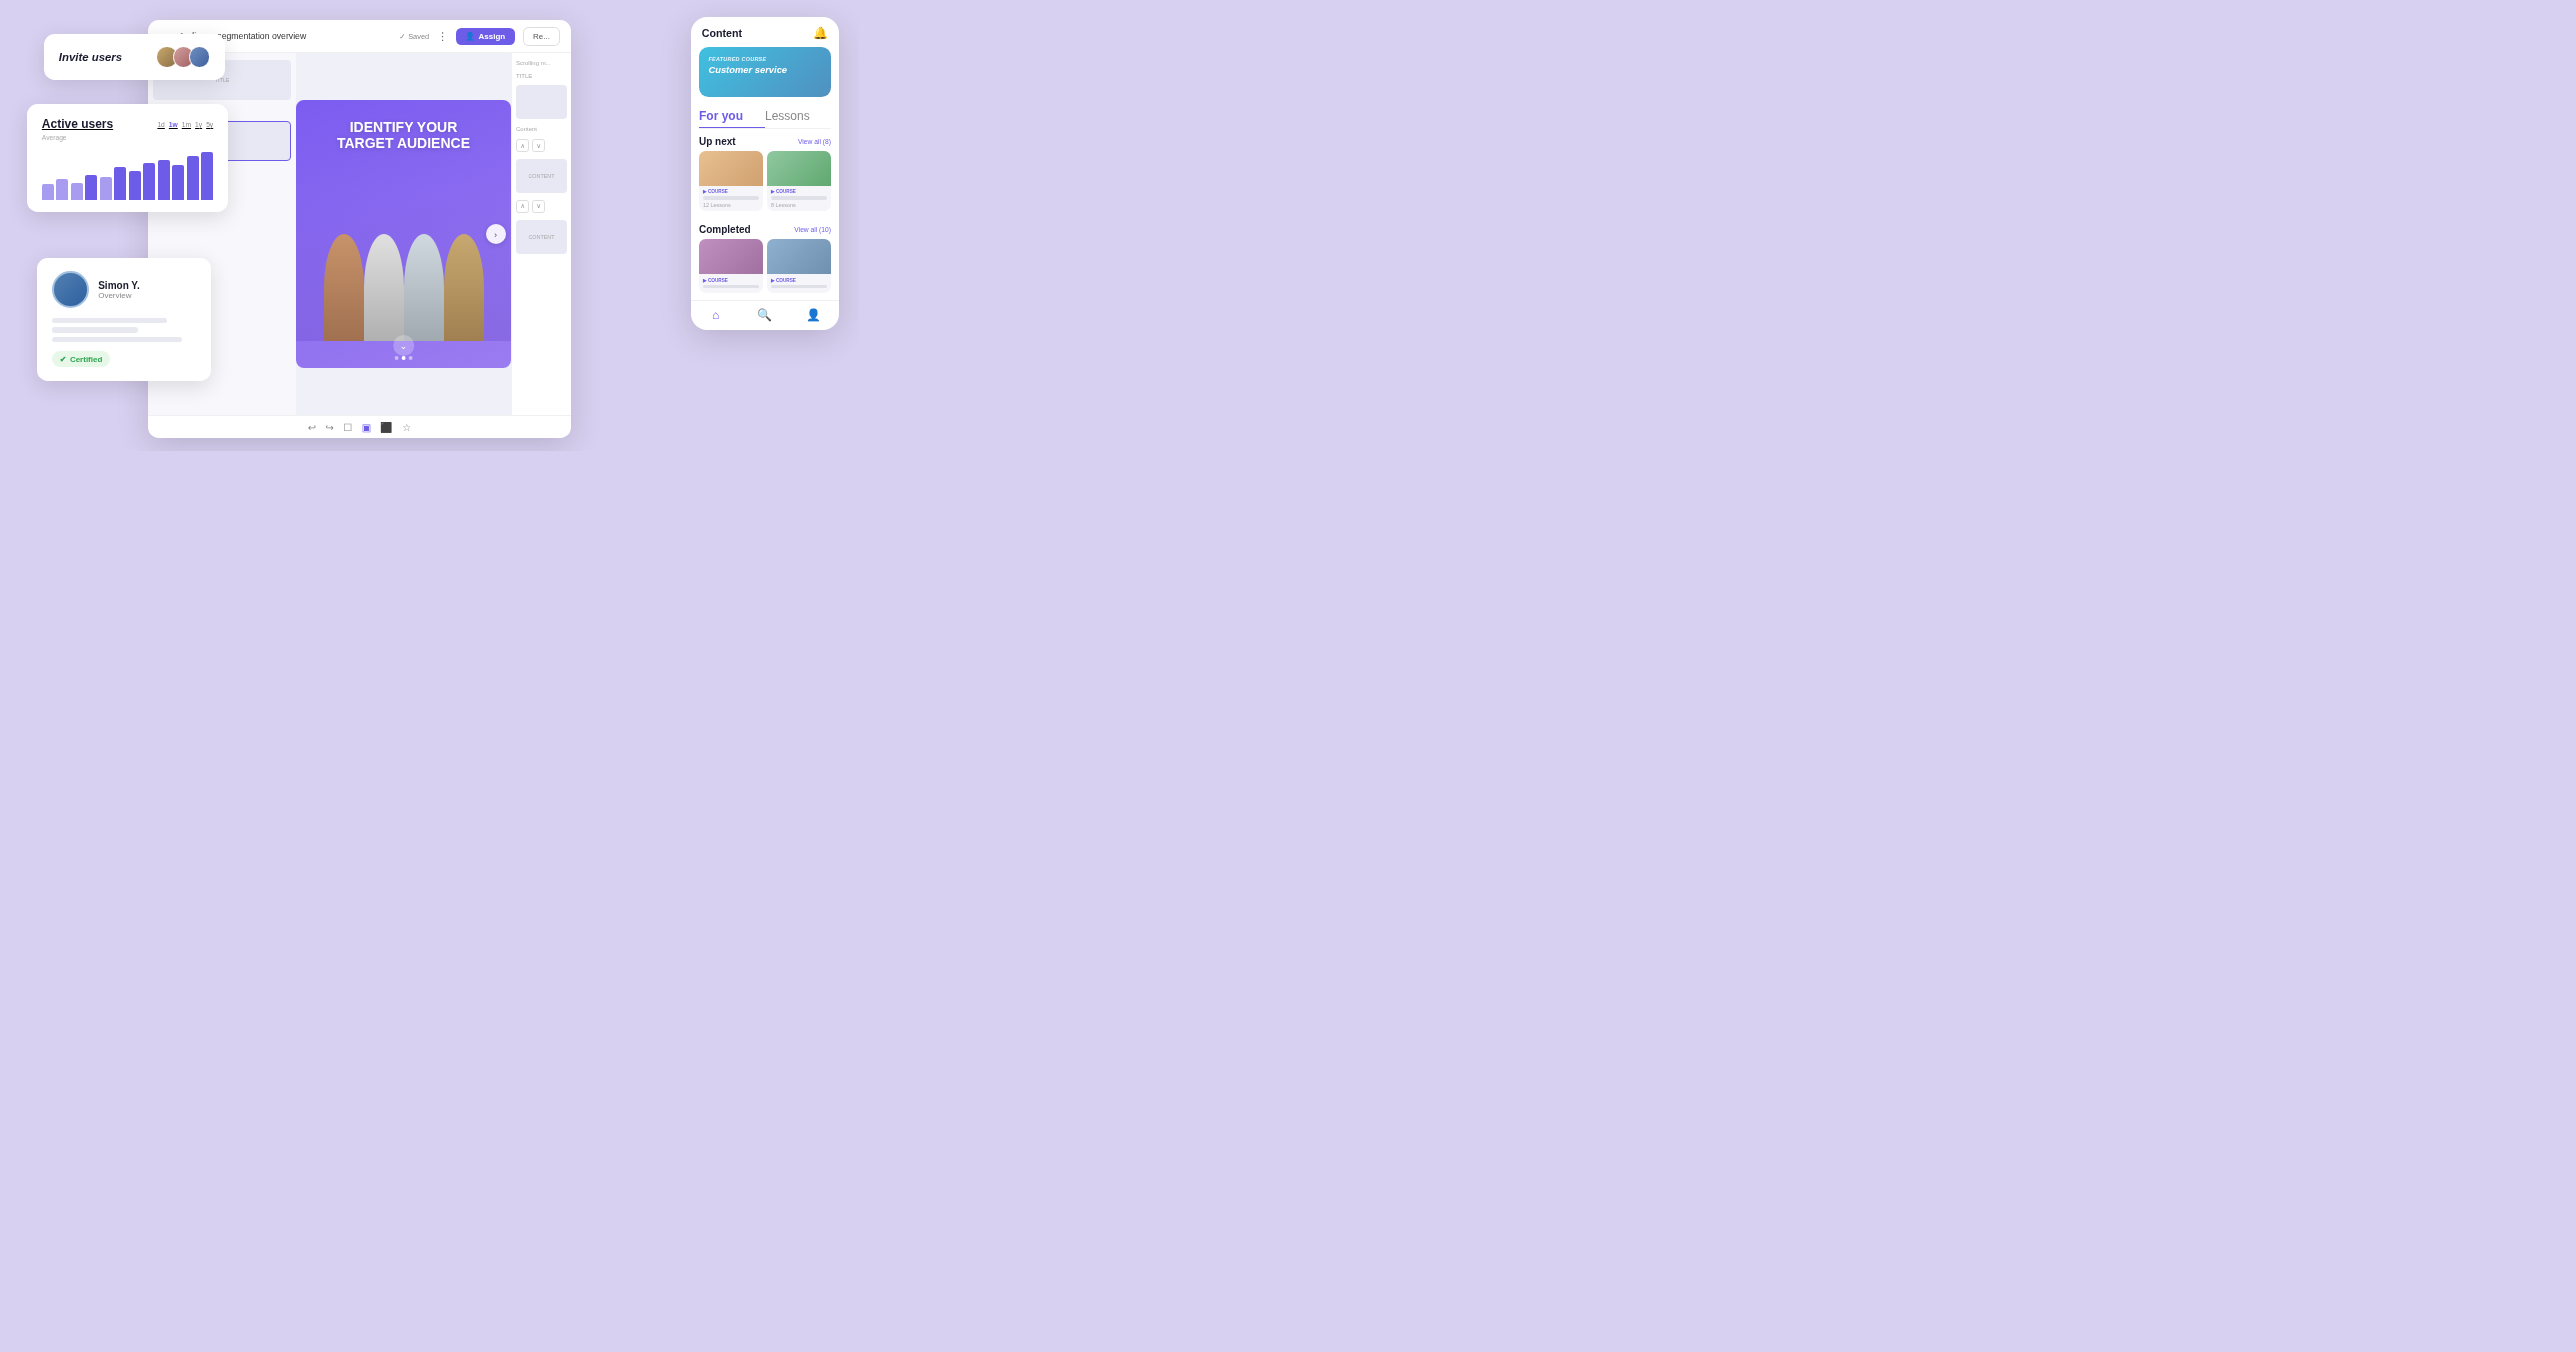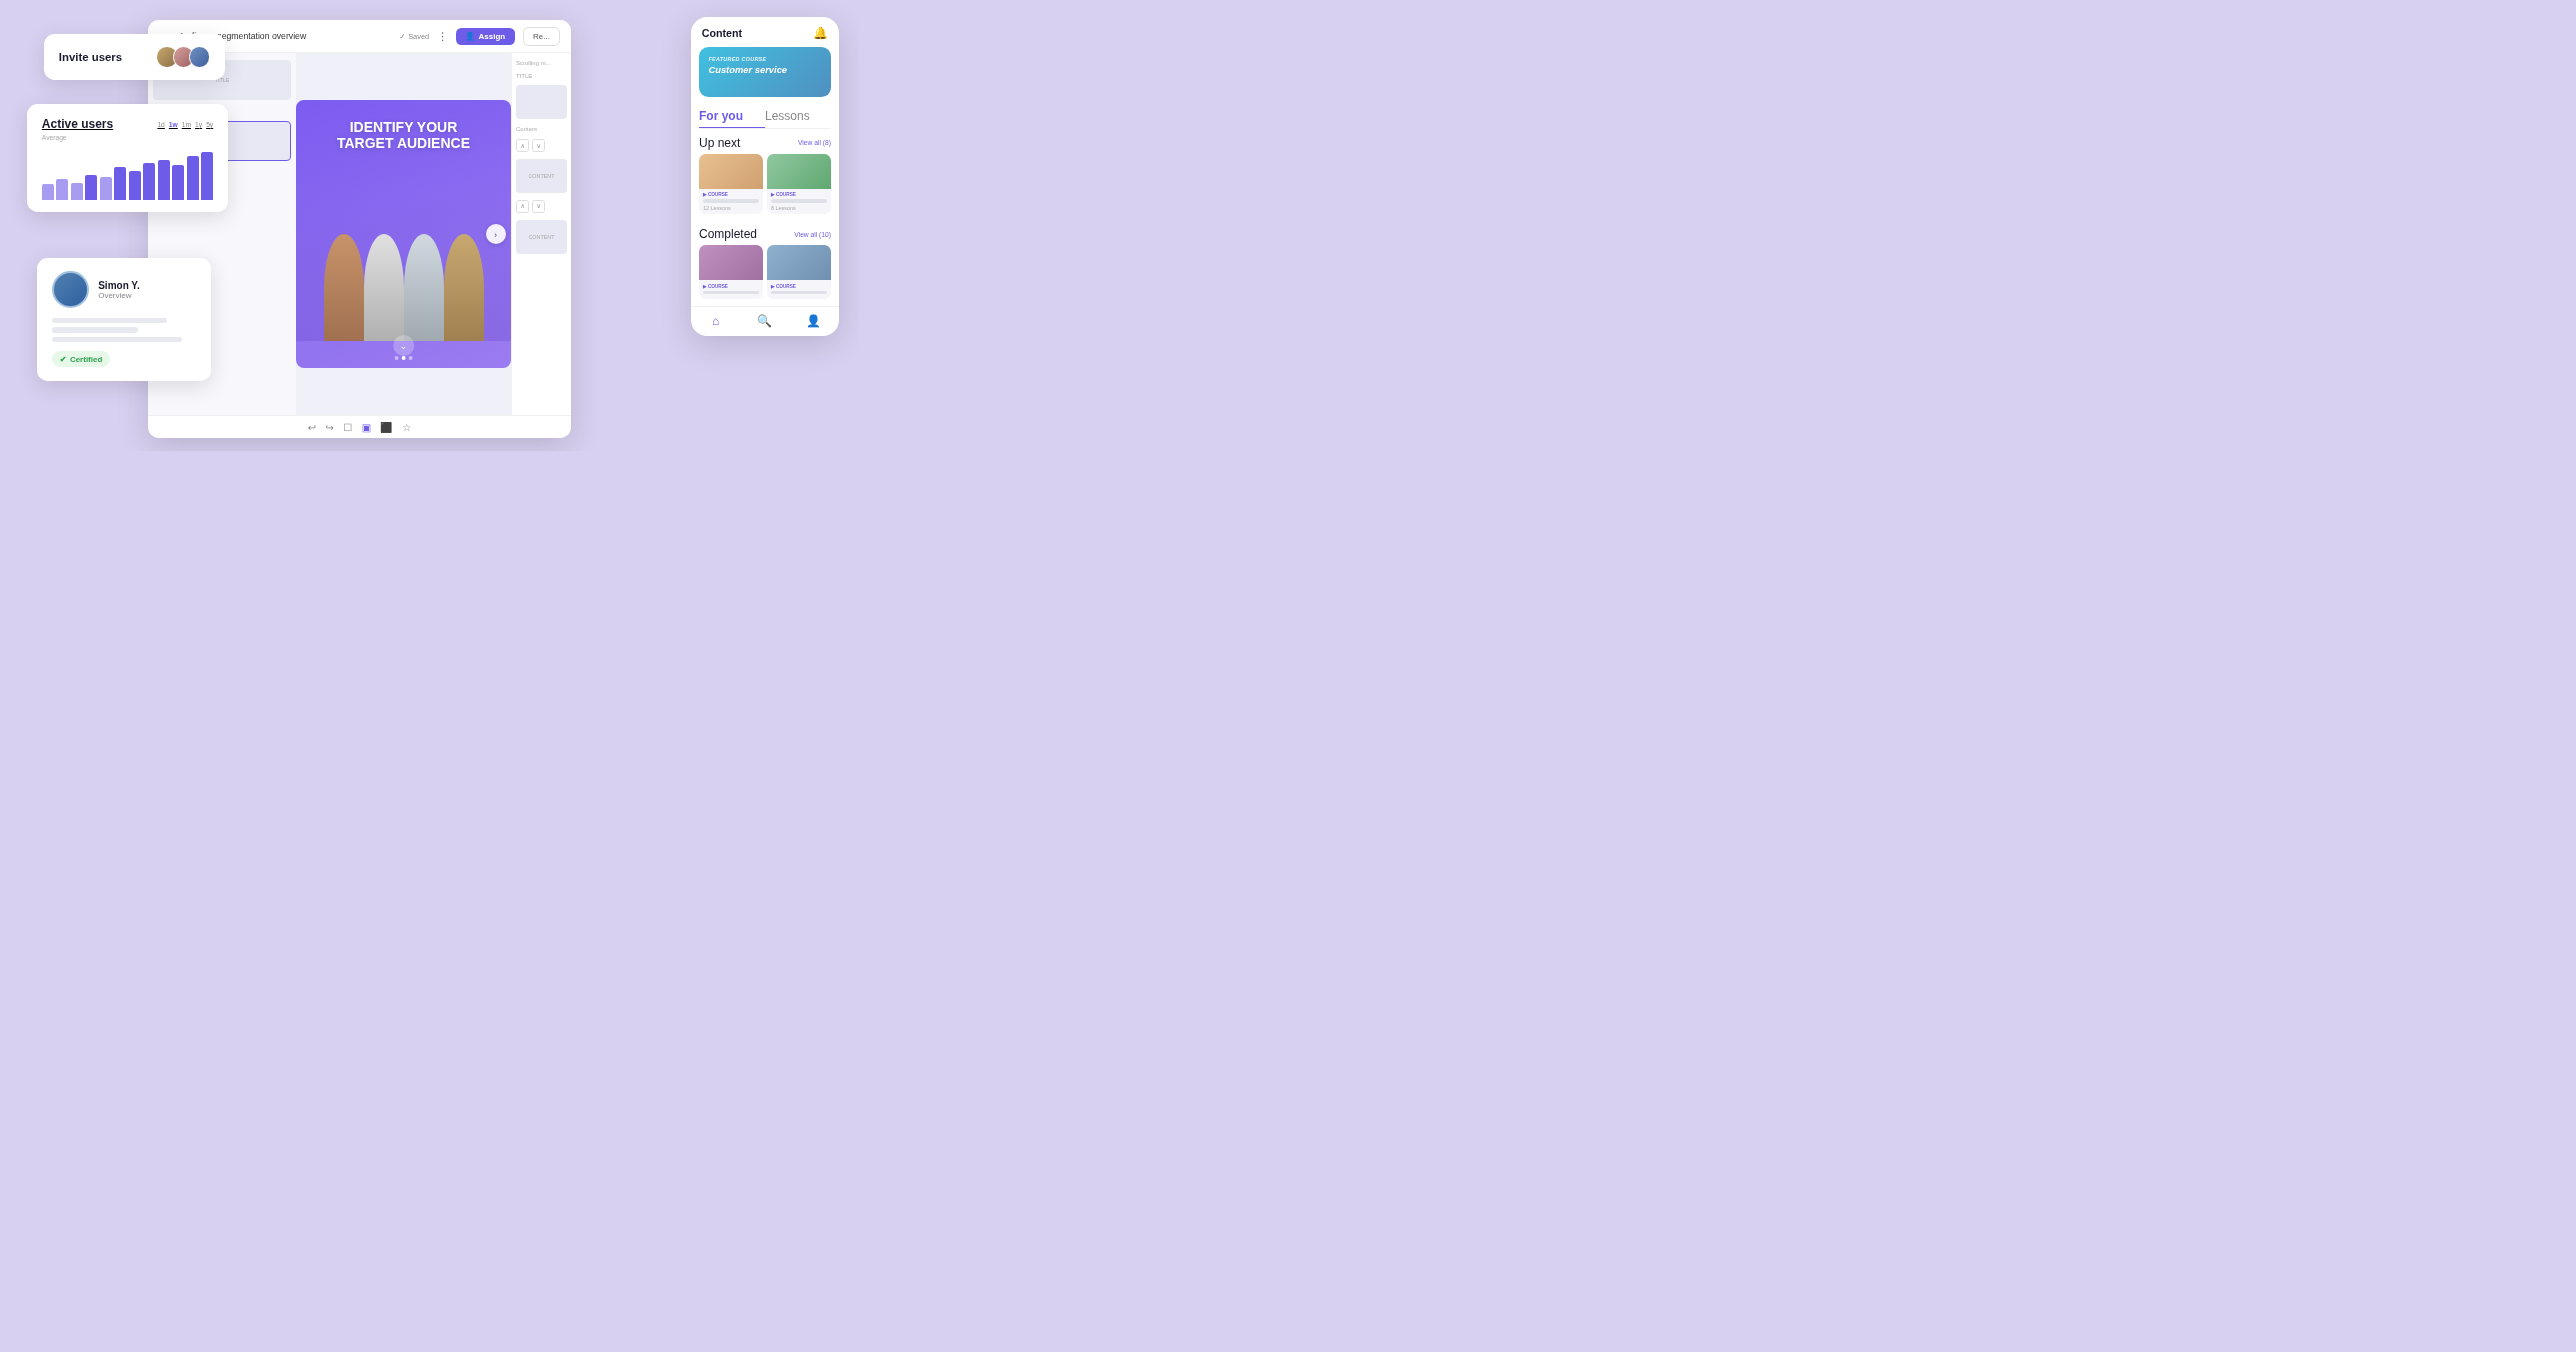--- a/index.html
+++ b/index.html
@@ -21,20 +21,21 @@
       background: #fff;
       border-radius: 10.7px;
       padding: 12px 14.8px;
       box-shadow: 0 5.4px 21.5px rgba(0,0,0,0.12);
       z-index: 10;
     }
     .invite-card-header {
       display: flex;
       align-items: center;
       justify-content: space-between;
+      font-style: italic;
     }
     .invite-title {
       font-size: 11.4px;
       font-weight: 700;
       color: #1a1a2e;
     }
     .avatar-group {
       display: flex;
     }
     .avatar-group .av {
@@ -472,22 +473,22 @@
       border-bottom: 1.3px solid #6c5ce7;
       font-weight: 600;
     }
     .section-header {
       display: flex;
       align-items: center;
       justify-content: space-between;
       padding: 6.7px 8px 4px;
     }
     .section-title {
-      font-size: 12px;
-      font-weight: 400;
+      font-size: 10px;
+      font-weight: 700;
       color: #1a1a2e;
     }
     .view-all {
       font-size: 6.7px;
       color: #6c5ce7;
       cursor: pointer;
     }
     .course-grid {
       display: grid;
       grid-template-columns: 1fr 1fr;

